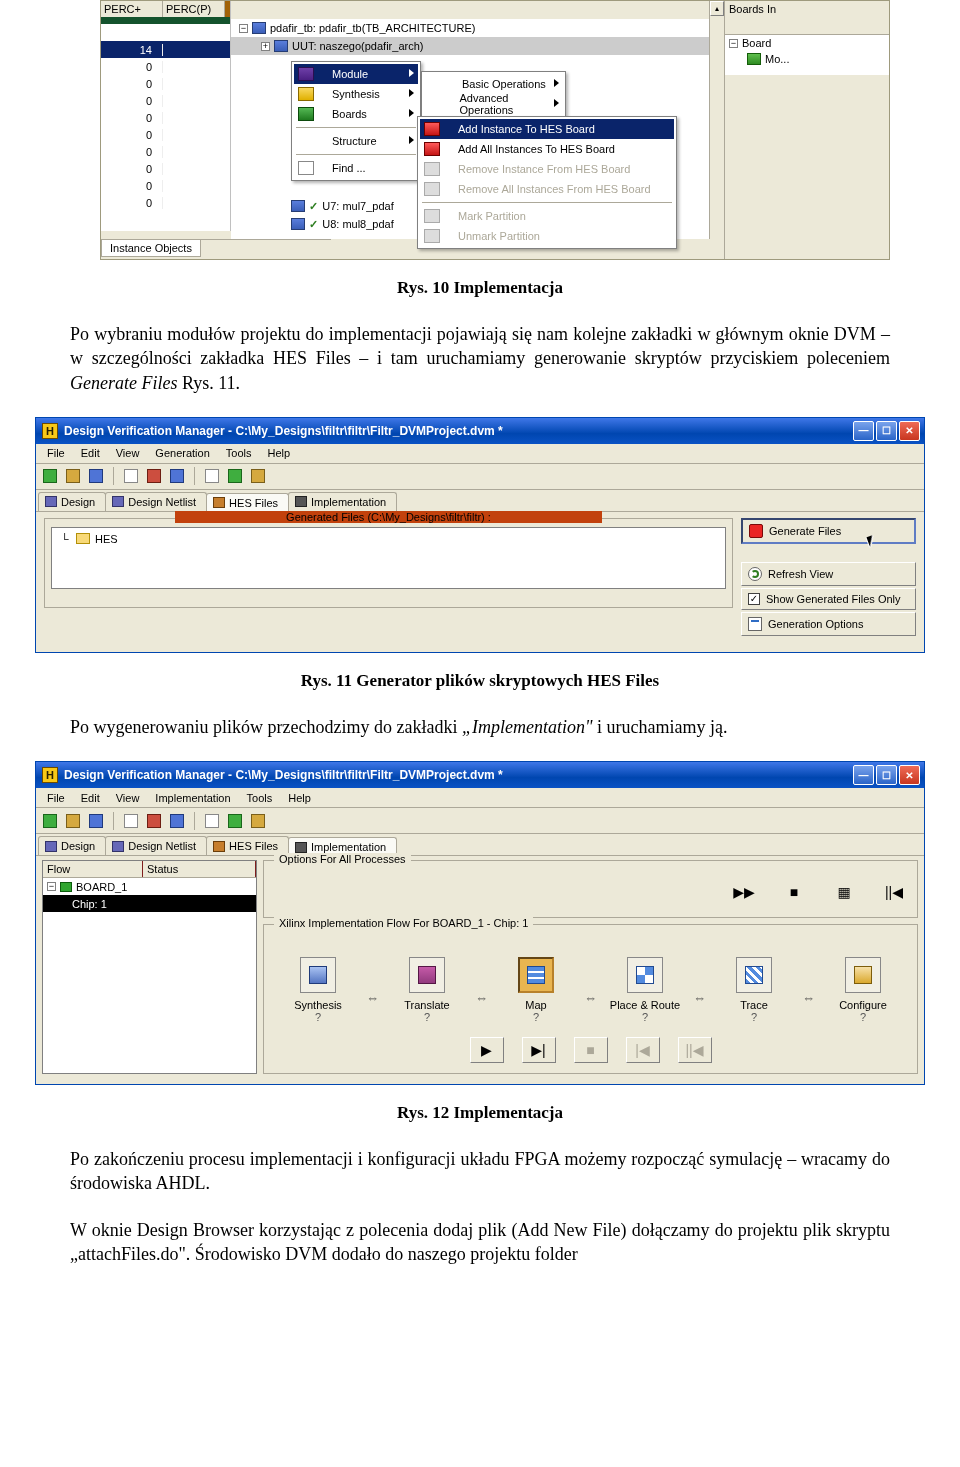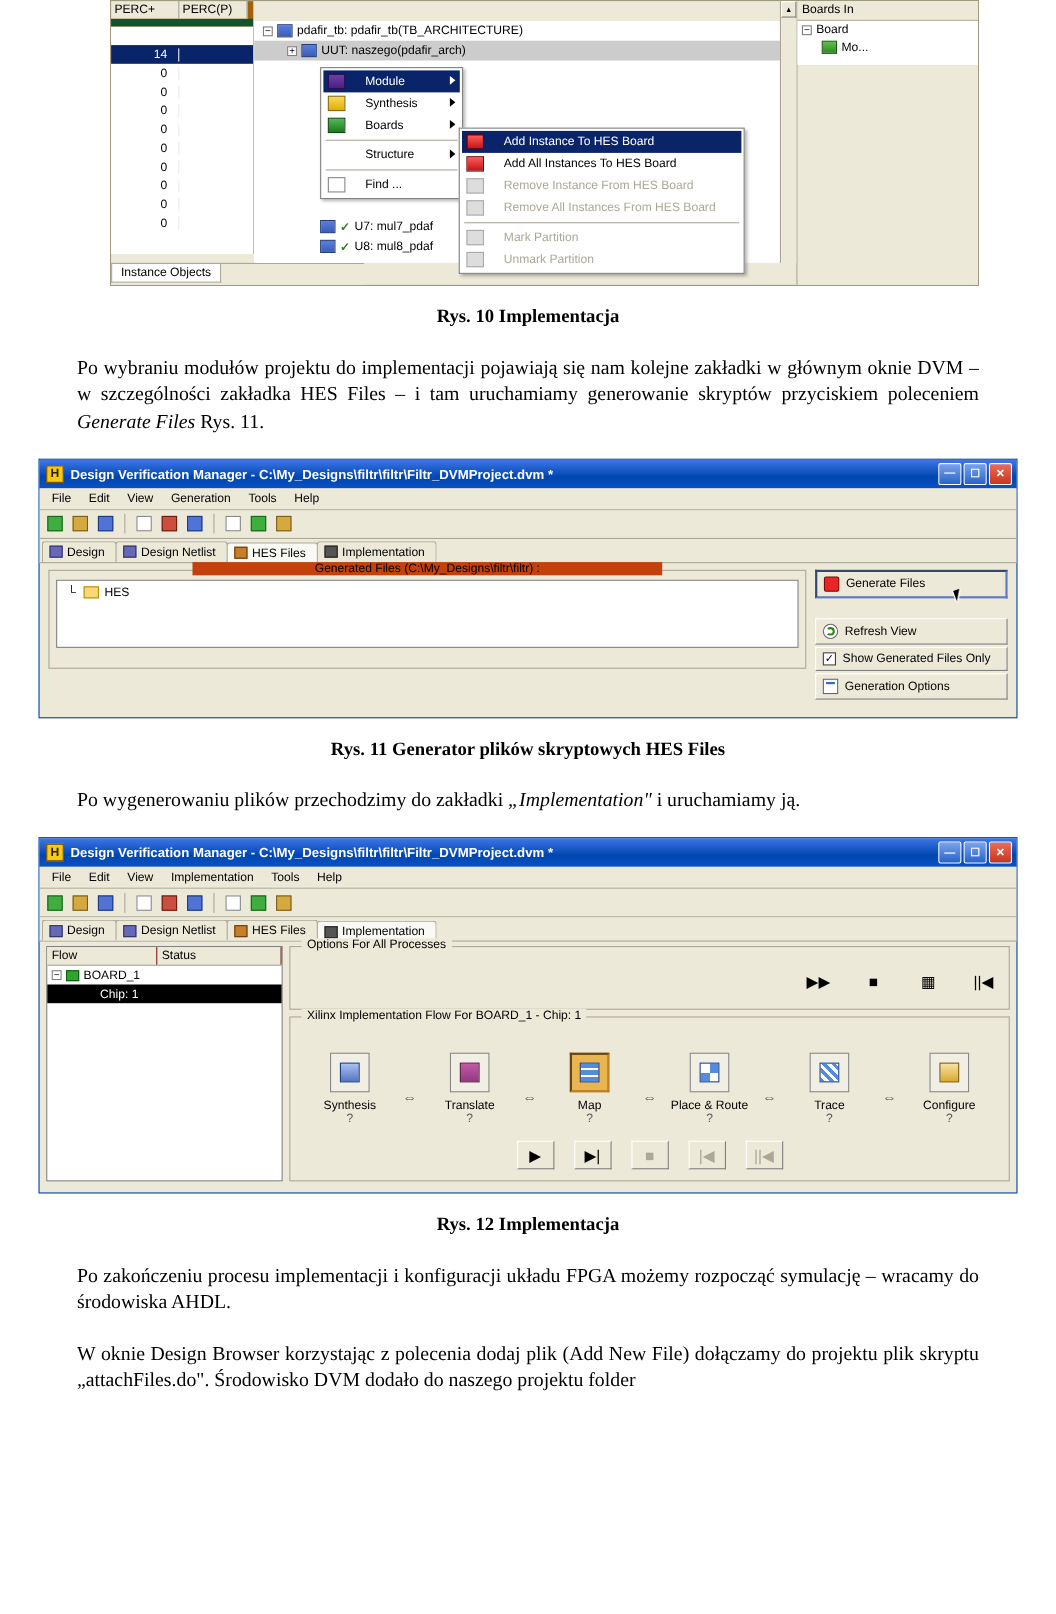--- a/index.html
+++ b/index.html
@@ -103,21 +103,21 @@
   }
   .ti-blue { background: linear-gradient(#5a7edc,#3a5eb8); border:1px solid #263d74;}
   .ti-green { background: linear-gradient(#5fbf4d,#2f8c22); border:1px solid #155d0a;}
 
   .fig1-right {
     position: absolute; right: 0; top: 0; width: 165px; height: 100%;
     border-left: 1px solid #aca899; background: #ece9d8;
   }
   .fig1-right-header {
     background: #ece9d8; border-bottom: 1px solid #aca899;
-    padding: 2px 4px; font-size: 11px; height: 18px;
+    padding: 2px 4px; font-size: 11px; height: 34px;
   }
   .fig1-right-body { background: #fff; height: 40px; }
   .fig1-right-row { padding: 2px 4px; font-size: 11px; display:flex; align-items:center; gap:4px;}
 
   
   .ctx-menu {
     position: absolute; background: #fff; border: 1px solid #808080;
     box-shadow: 2px 2px 3px rgba(0,0,0,0.3);
     font-size: 11px; padding: 2px;
   }
@@ -466,20 +466,32 @@
         <span class="ctx-icon"></span>
         <span>Structure</span>
         <span class="ctx-arrow"></span>
       </div>
       <div class="ctx-sep"></div>
       <div class="ctx-row">
         <span class="ctx-icon ci-find"></span>
         <span>Find ...</span>
       </div>
     </div>
+  <div class="ctx-menu ctx2" id="ctx2">
+      <div class="ctx-row">
+        <span class="ctx-icon"></span>
+        <span>Basic Operations</span>
+        <span class="ctx-arrow"></span>
+      </div>
+      <div class="ctx-row">
+        <span class="ctx-icon"></span>
+        <span>Advanced Operations</span>
+        <span class="ctx-arrow"></span>
+      </div>
+    </div>
   <div class="ctx-menu ctx3" id="ctx3">
       <div class="ctx-row sel">
         <span class="ctx-icon ci-red"></span>
         <span>Add Instance To HES Board</span>
       </div>
       <div class="ctx-row">
         <span class="ctx-icon ci-red"></span>
         <span>Add All Instances To HES Board</span>
       </div>
       <div class="ctx-row disabled">
@@ -694,21 +706,21 @@
       <div class="fig3-left-header">
         <div class="fig3-lh1">Flow</div>
         <div class="fig3-lh2">Status</div>
       </div>
       <div id="fig3-leftrows">
           <div class="fig3-row" style="padding-left: 4px;">
             <span class="treebox">−</span>
             <span class="board-i"></span>
             <span>BOARD_1</span>
           </div>
-          <div class="fig3-row sel" style="padding-left: 34px;">
+          <div class="fig3-row sel" style="padding-left: 15px;">
             <span class="chip-i"></span>
             <span>Chip: 1</span>
           </div>
         </div>
     </div>
 
     <div class="fig3-right">
       <div class="groupbox">
         <div class="groupbox-label">Options For All Processes</div>
         <div class="opts-row" id="fig3-optsrow">

